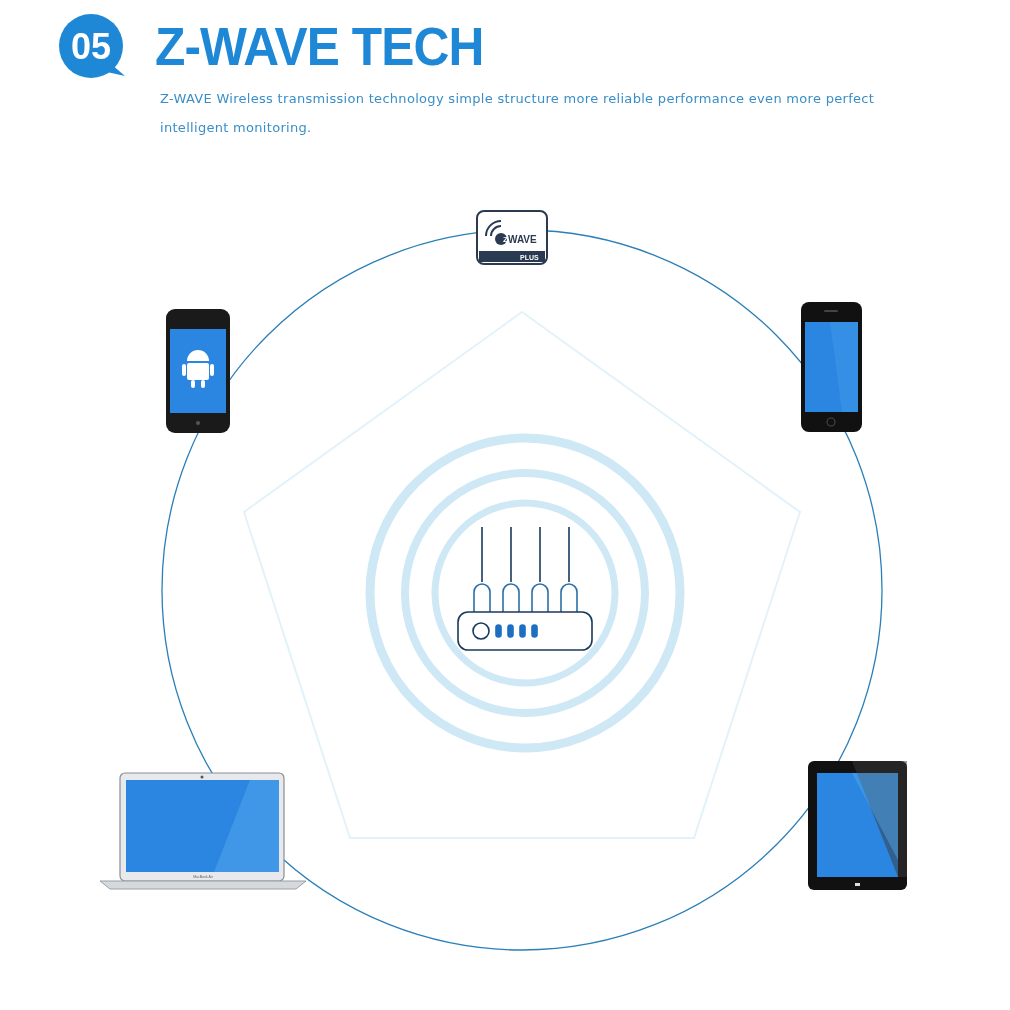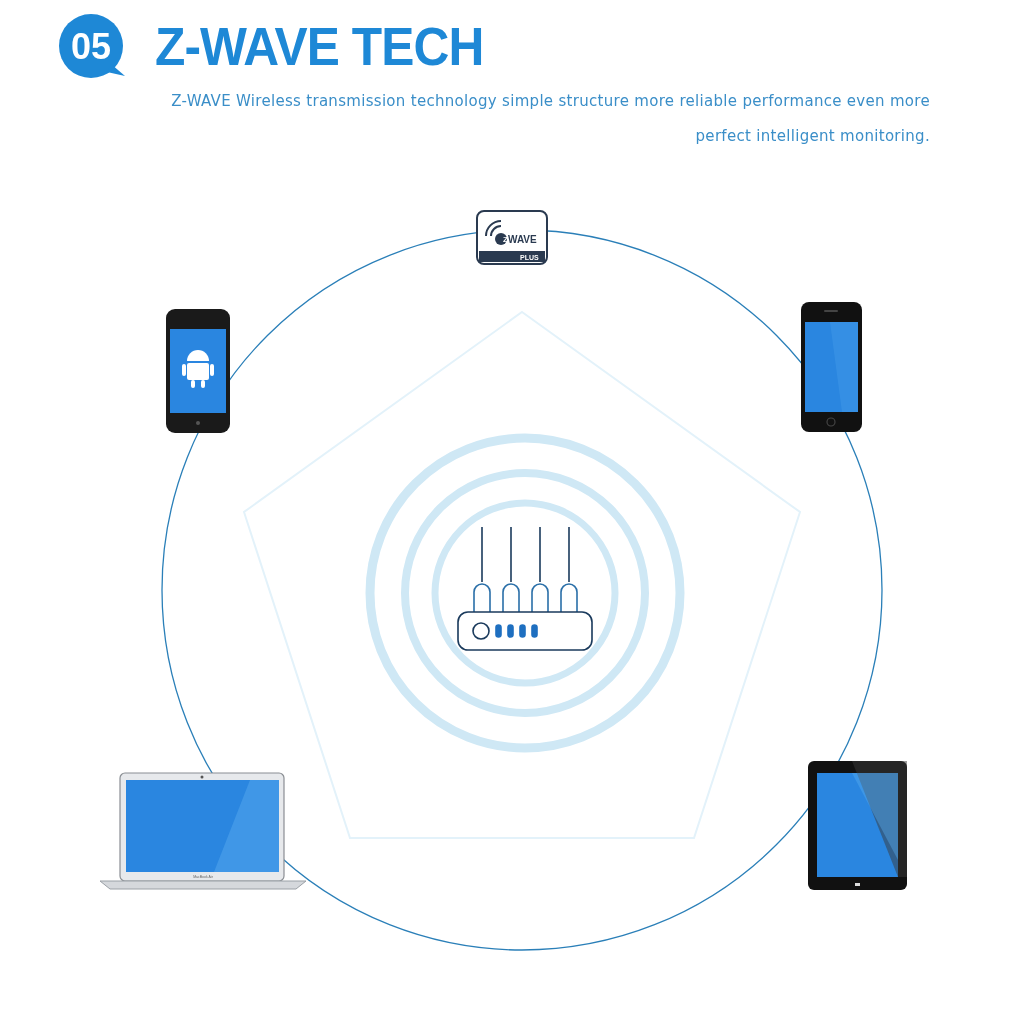--- a/index.html
+++ b/index.html
@@ -1,19 +1,19 @@
 <!DOCTYPE html>
 <html><head>
 <meta charset="utf-8">
 <style>
   html,body{margin:0;padding:0;background:#ffffff;}
   body{width:1010px;height:1010px;position:relative;overflow:hidden;font-family:"Liberation Sans",sans-serif;}
   .badge{position:absolute;left:57px;top:12px;width:70px;height:70px;}
   .title{position:absolute;left:155px;top:14px;font-family:"Liberation Sans",sans-serif;font-weight:bold;font-size:54px;color:#1e88d6;letter-spacing:-1px;line-height:64px;transform:scaleX(0.92);transform-origin:left center;white-space:nowrap;}
-  .subtitle{position:absolute;left:160px;top:84px;width:770px;font-family:"DejaVu Sans",sans-serif;font-size:15px;color:#3a8ec8;line-height:35px;letter-spacing:0.3px;text-align:right;}
+  .subtitle{position:absolute;left:160px;top:84px;width:770px;font-family:"DejaVu Sans",sans-serif;font-size:13px;color:#3a8ec8;line-height:29px;letter-spacing:0.3px;}
   svg.diagram{position:absolute;left:0;top:0;}
 </style>
 </head>
 <body>
 
 <svg class="badge" viewBox="0 0 70 70" width="70" height="70">
   <circle cx="34" cy="34" r="32" fill="#1e88d6"></circle>
   <path d="M54 52 L68 64 L50 60 Z" fill="#1e88d6"></path>
   <text x="34" y="47" text-anchor="middle" font-family="Liberation Sans, sans-serif" font-weight="bold" font-size="36" fill="#ffffff">05</text>
 </svg>

